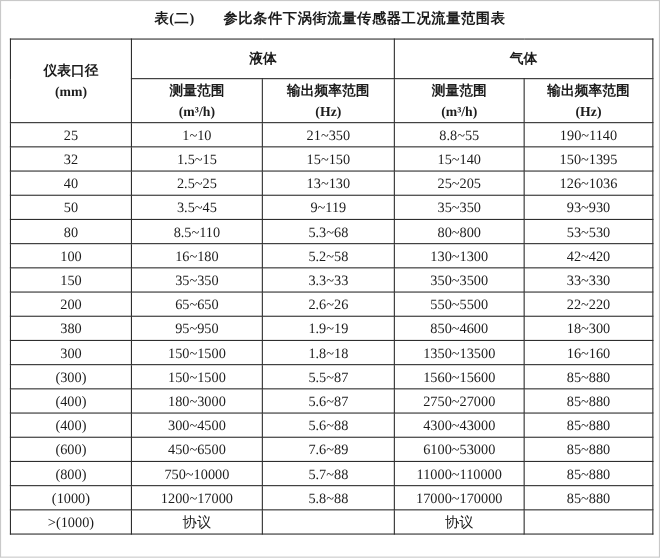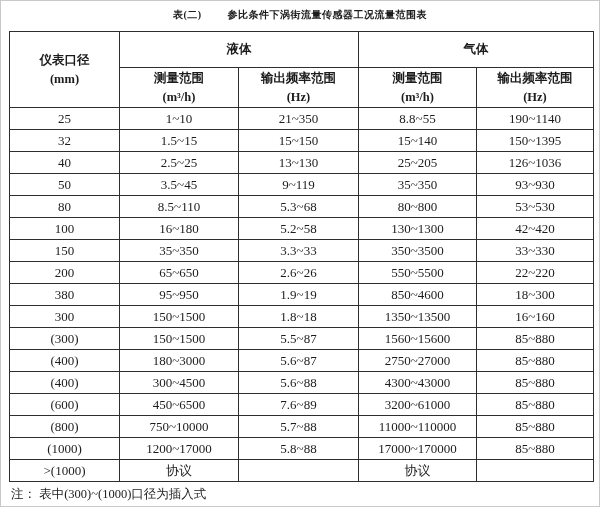--- a/index.html
+++ b/index.html
@@ -10,21 +10,21 @@
     box-sizing: border-box;
     border: 1px solid #c9c9c9;
     font-family: "Liberation Serif", "DejaVu Serif", serif;
     color: #1c1c1c;
     overflow: hidden;
   }
   .title {
     margin-top: 7px;
     text-align: center;
     font-weight: bold;
-    font-size: 10px;
+    font-size: 13px;
     letter-spacing: 0.5px;
     white-space: nowrap;
   }
   .title-gap { display: inline-block; width: 26px; }
   table {
     border-collapse: collapse;
     table-layout: fixed;
     width: 584px;
     margin: 9px 0 0 8px;
   }
@@ -181,21 +181,21 @@
           <td>(400)</td>
           <td>300~4500</td>
           <td>5.6~88</td>
           <td>4300~43000</td>
           <td>85~880</td>
         </tr>
         <tr>
           <td>(600)</td>
           <td>450~6500</td>
           <td>7.6~89</td>
-          <td>3200~61000</td>
+          <td>6100~53000</td>
           <td>85~880</td>
         </tr>
         <tr>
           <td>(800)</td>
           <td>750~10000</td>
           <td>5.7~88</td>
           <td>11000~110000</td>
           <td>85~880</td>
         </tr>
         <tr>
@@ -208,15 +208,14 @@
         <tr>
           <td>&gt;(1000)</td>
           <td>协议</td>
           <td></td>
           <td>协议</td>
           <td></td>
         </tr>
       </tbody>
   </table>
 
-  <div class="note">注： 表中(300)~(1000)口径为插入式</div>
 
 </div>
 
 </body></html>

